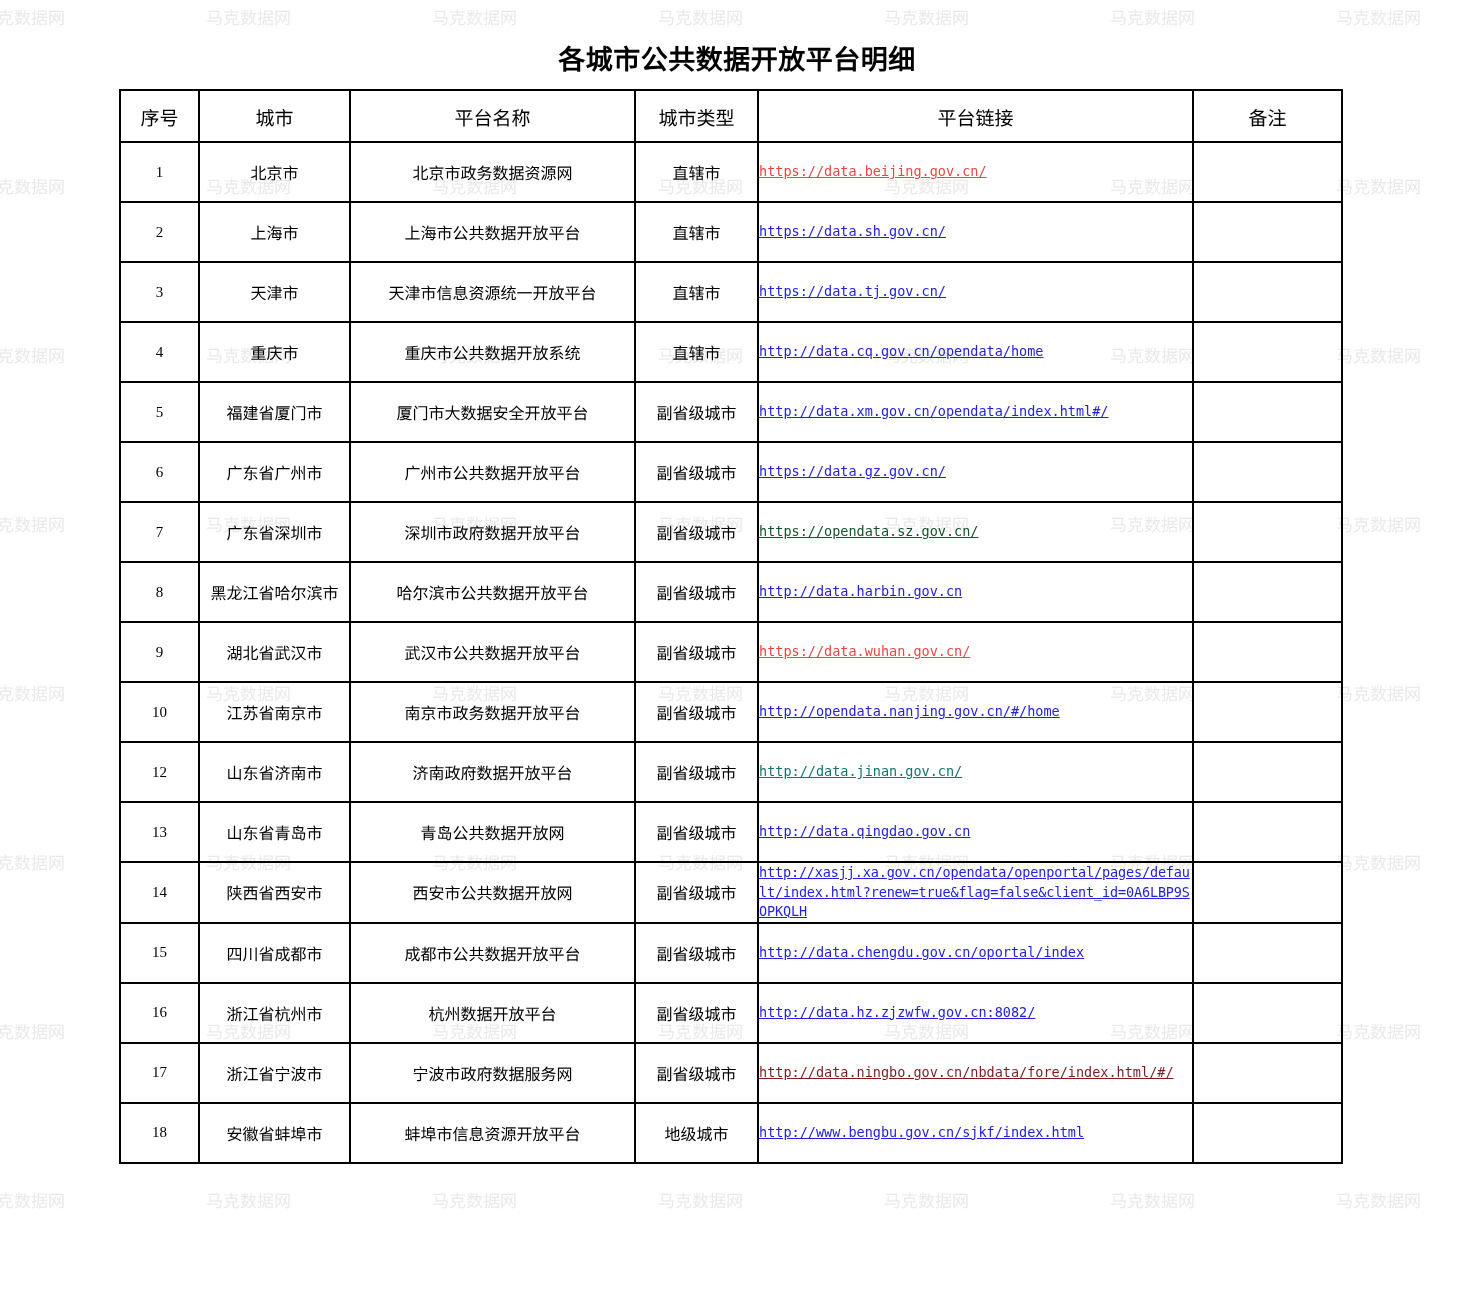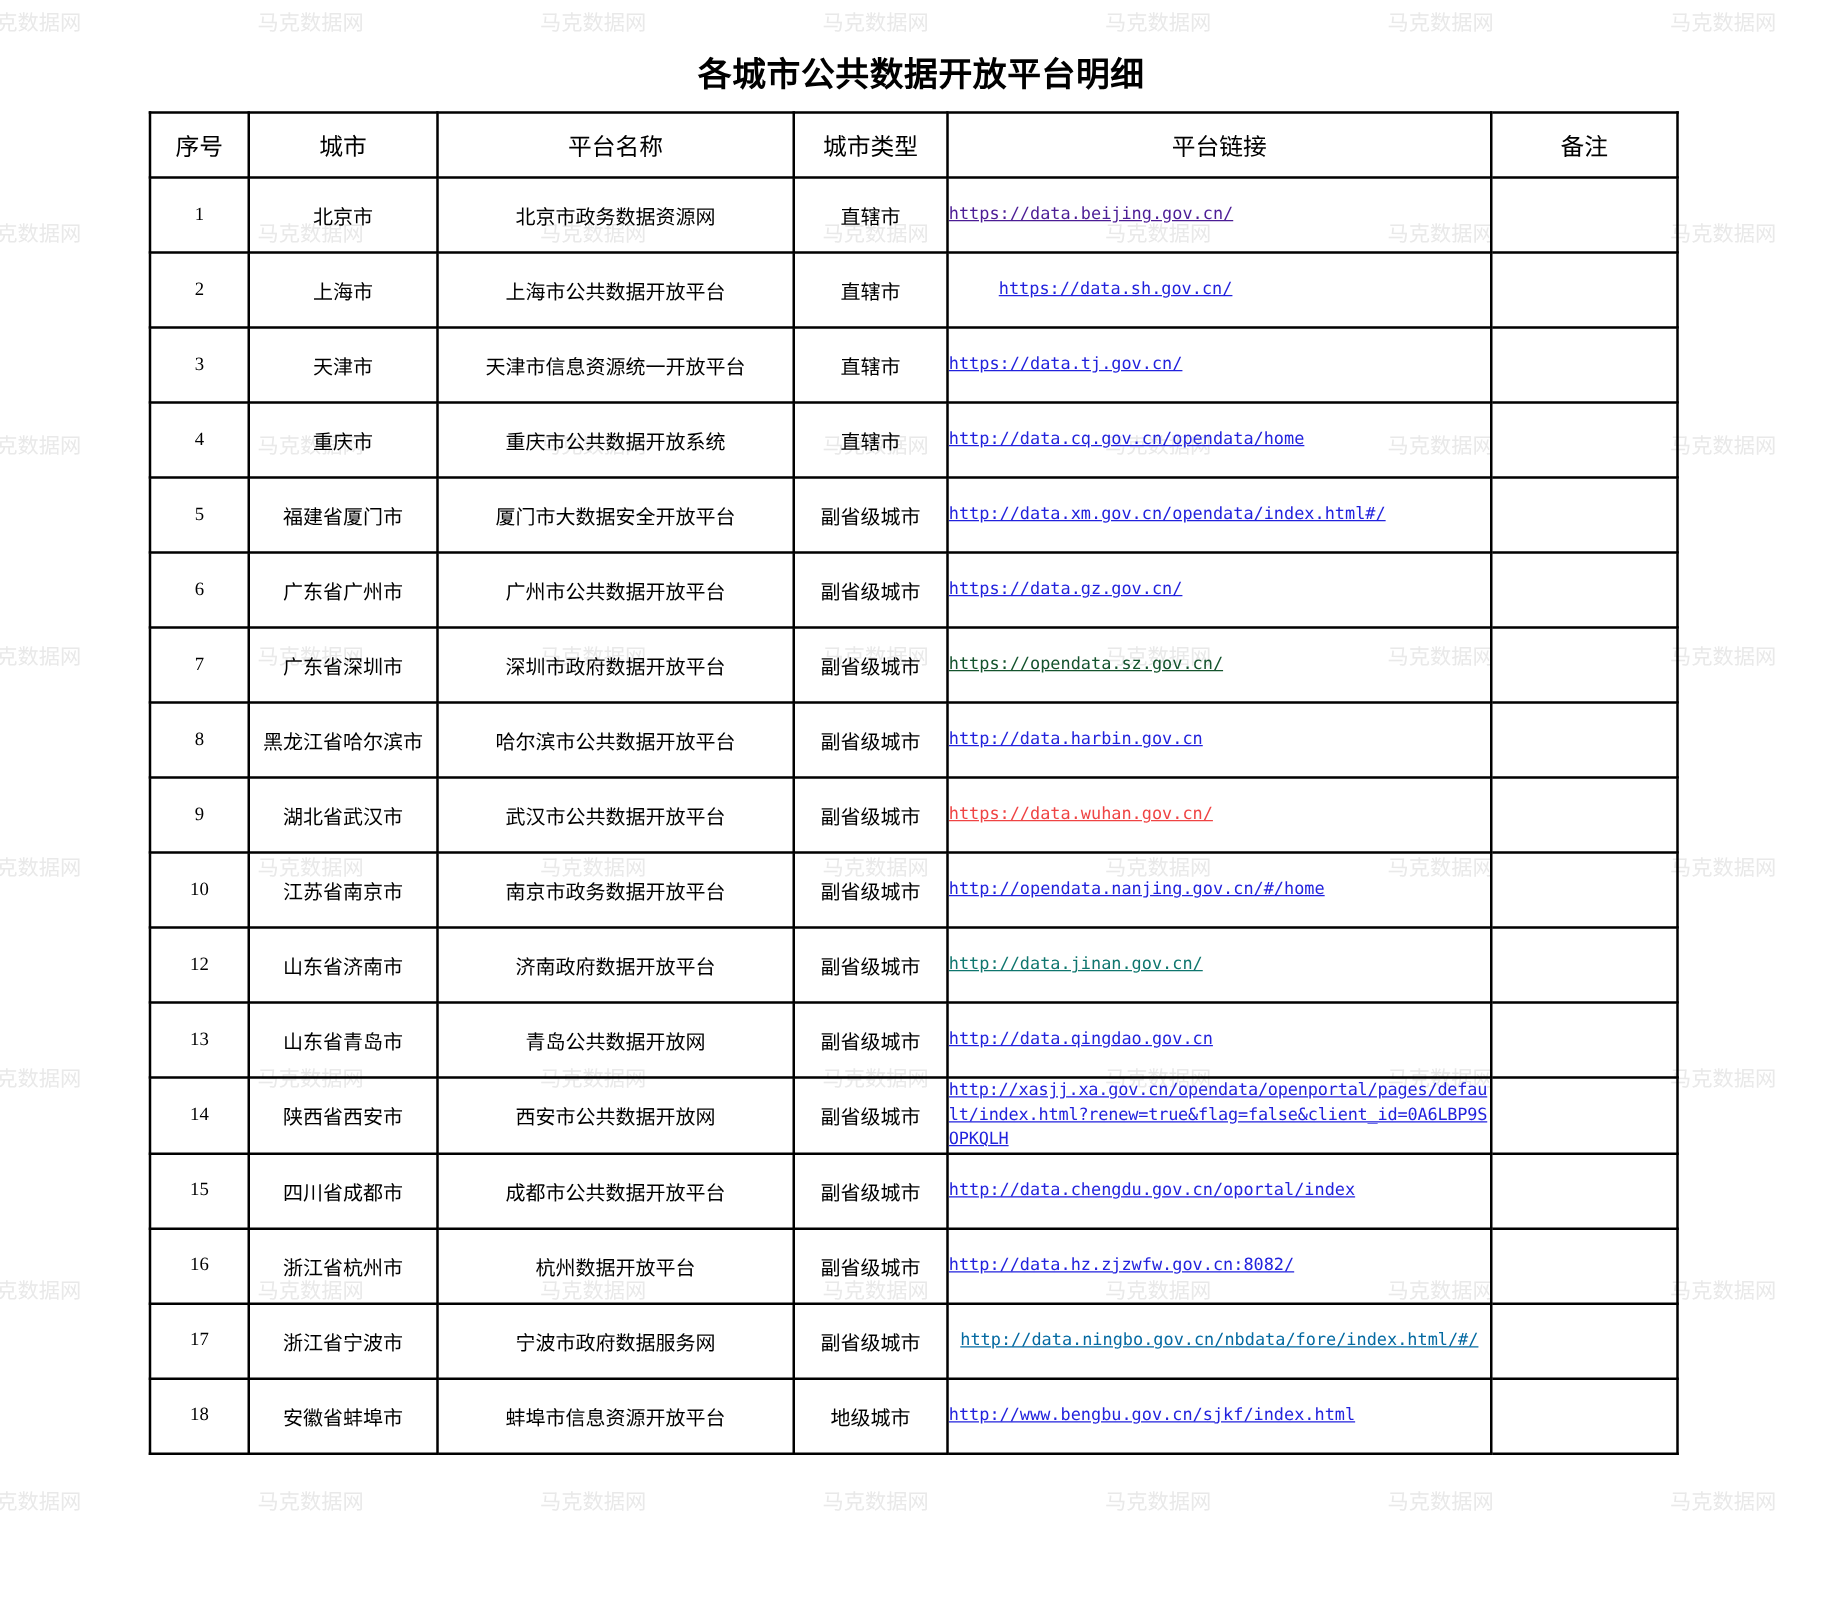--- a/index.html
+++ b/index.html
@@ -210,31 +210,31 @@
         <th>备注</th>
       </tr>
     </thead>
     <tbody id="table-body">
         <tr>
           <td class="cell-index">1</td>
           <td class="cell-city">北京市</td>
           <td class="cell-platform">北京市政务数据资源网</td>
           <td class="cell-type">直辖市</td>
           <td class="cell-link">
-            <span class="link-text" style="color: #4c1d95;">https://data.beijing.gov.cn/</span>
+            <span class="link-text" style="color: #ef4444;">https://data.beijing.gov.cn/</span>
           </td>
           <td class="cell-remark"></td>
         </tr>
         <tr>
           <td class="cell-index">2</td>
           <td class="cell-city">上海市</td>
           <td class="cell-platform">上海市公共数据开放平台</td>
           <td class="cell-type">直辖市</td>
           <td class="cell-link">
-            <span class="link-text" style="color: rgb(34, 34, 221); padding-left: 40px;">https://data.sh.gov.cn/</span>
+            <span class="link-text" style="color: rgb(34, 34, 221);">https://data.sh.gov.cn/</span>
           </td>
           <td class="cell-remark"></td>
         </tr>
         <tr>
           <td class="cell-index">3</td>
           <td class="cell-city">天津市</td>
           <td class="cell-platform">天津市信息资源统一开放平台</td>
           <td class="cell-type">直辖市</td>
           <td class="cell-link">
             <span class="link-text" style="color: rgb(34, 34, 221);">https://data.tj.gov.cn/</span>
@@ -360,21 +360,21 @@
             <span class="link-text" style="color: rgb(34, 34, 221);">http://data.hz.zjzwfw.gov.cn:8082/</span>
           </td>
           <td class="cell-remark"></td>
         </tr>
         <tr>
           <td class="cell-index">17</td>
           <td class="cell-city">浙江省宁波市</td>
           <td class="cell-platform">宁波市政府数据服务网</td>
           <td class="cell-type">副省级城市</td>
           <td class="cell-link">
-            <span class="link-text" style="color: #0369a1; text-align: center;">http://data.ningbo.gov.cn/nbdata/fore/index.html/#/</span>
+            <span class="link-text" style="color: #7f1d1d;">http://data.ningbo.gov.cn/nbdata/fore/index.html/#/</span>
           </td>
           <td class="cell-remark"></td>
         </tr>
         <tr>
           <td class="cell-index">18</td>
           <td class="cell-city">安徽省蚌埠市</td>
           <td class="cell-platform">蚌埠市信息资源开放平台</td>
           <td class="cell-type">地级城市</td>
           <td class="cell-link">
             <span class="link-text" style="color: rgb(34, 34, 221); text-decoration: underline;">http://www.bengbu.gov.cn/sjkf/index.html</span>

